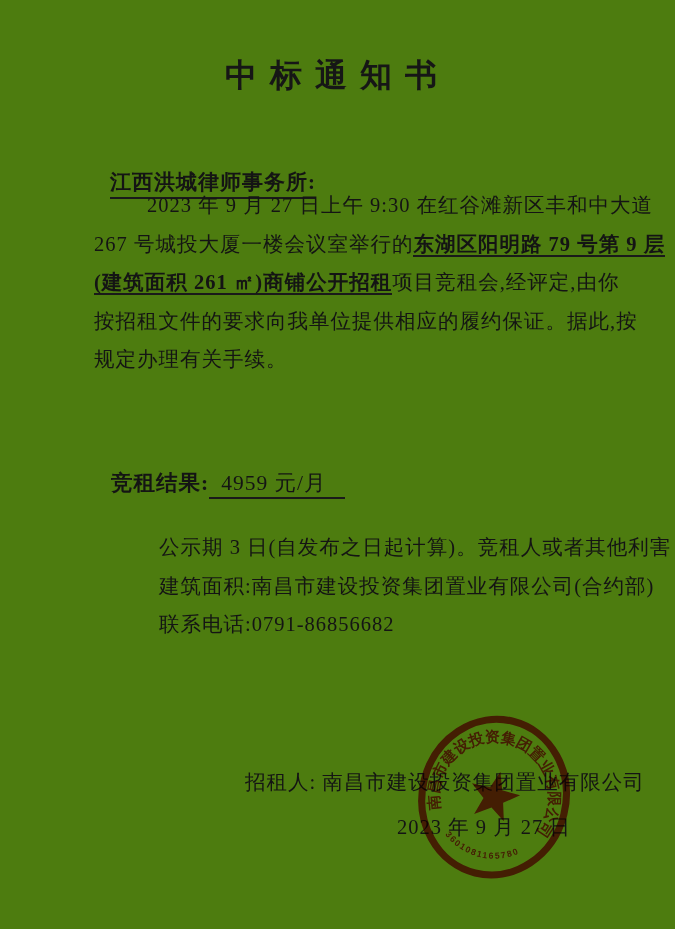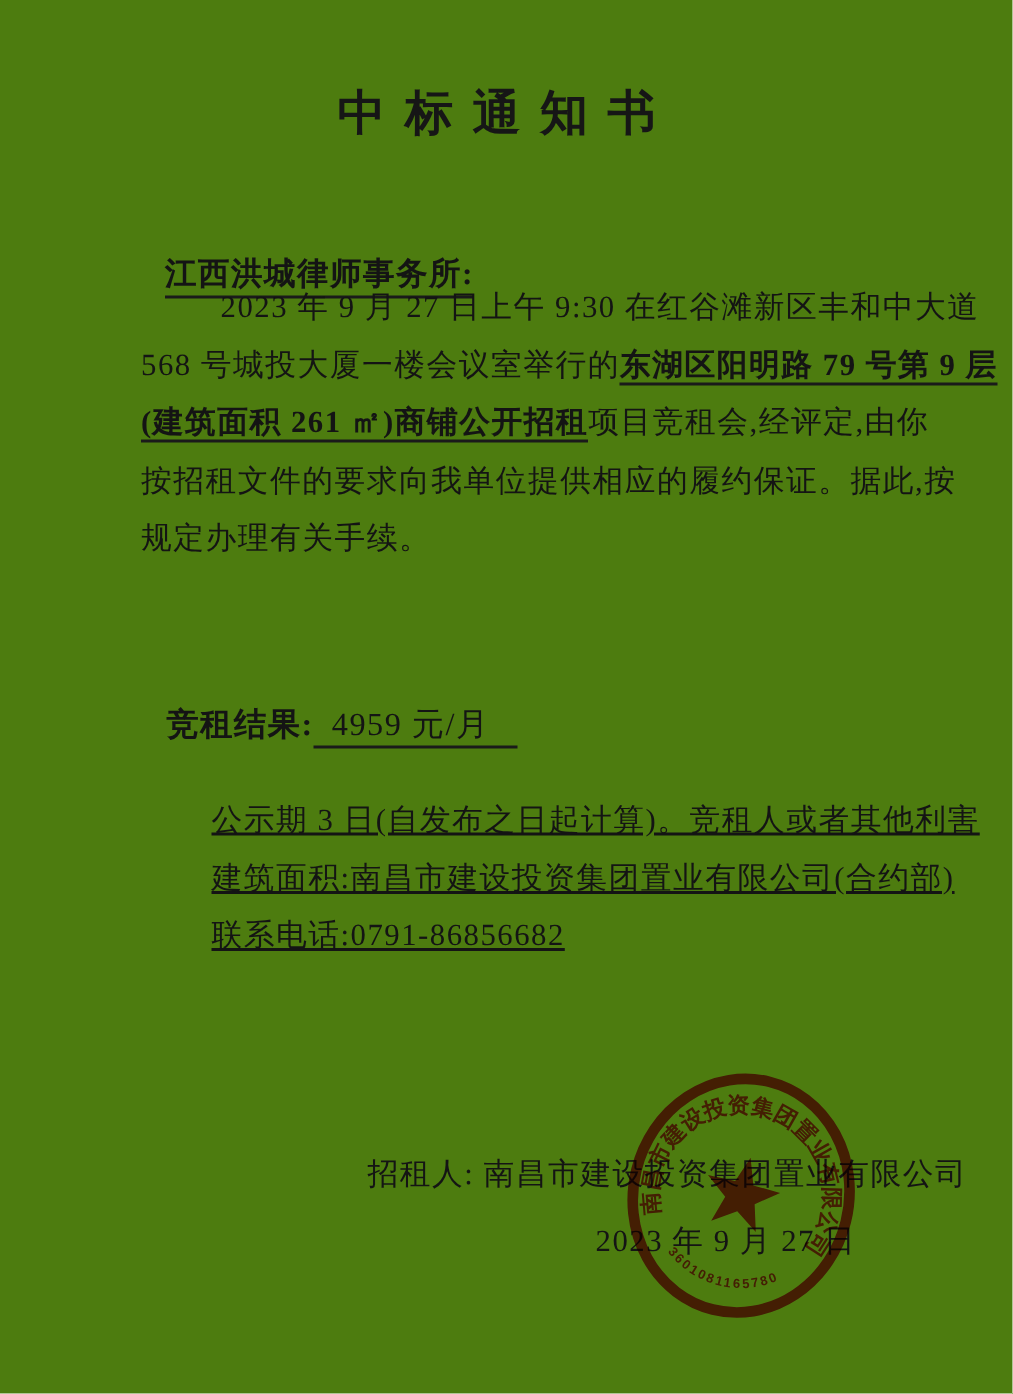--- a/index.html
+++ b/index.html
@@ -58,21 +58,21 @@
     font-size: 21.5px;
     letter-spacing: 1px;
   }
   .result-label { font-weight: 700; }
   .result-value {
     border-bottom: 2px solid #1a1a1a;
     padding: 0 18px 2px 12px;
   }
   .notice {
     position: absolute;
-    top: 528px; left: 88px; width: 492px; text-decoration: underline;
+    top: 528px; left: 106px; width: 492px;
   }
   .sig-issuer {
     position: absolute;
     top: 768px; left: 245px;
     margin: 0;
     font-size: 20.5px;
     letter-spacing: 1px;
     white-space: nowrap;
   }
   .sig-date {
@@ -104,21 +104,21 @@
 <body>
 
 <div class="page">
 
   <h1 class="title">中标通知书</h1>
 
   <p class="recipient">江西洪城律师事务所:</p>
 
   <div class="body-para">
     <p class="indent"><span>2023 年 9 月 27 日上午 9:30 在红谷滩新区丰和中大道</span></p>
-    <p><span>568 号城投大厦一楼会议室举行的</span><span class="em-u">东湖区阳明路 79 号第 9 层</span></p>
+    <p><span>267 号城投大厦一楼会议室举行的</span><span class="em-u">东湖区阳明路 79 号第 9 层</span></p>
     <p><span class="em-u">(建筑面积 261 ㎡)商铺公开招租</span><span>项目竞租会,经评定,由你</span></p>
     <p>按招租文件的要求向我单位提供相应的履约保证。据此,按</p>
     <p>规定办理有关手续。</p>
   </div>
 
   <p class="result">
     <span class="result-label">竞租结果:</span><span class="result-value">4959 元/月</span>
   </p>
 
   <div class="notice">

